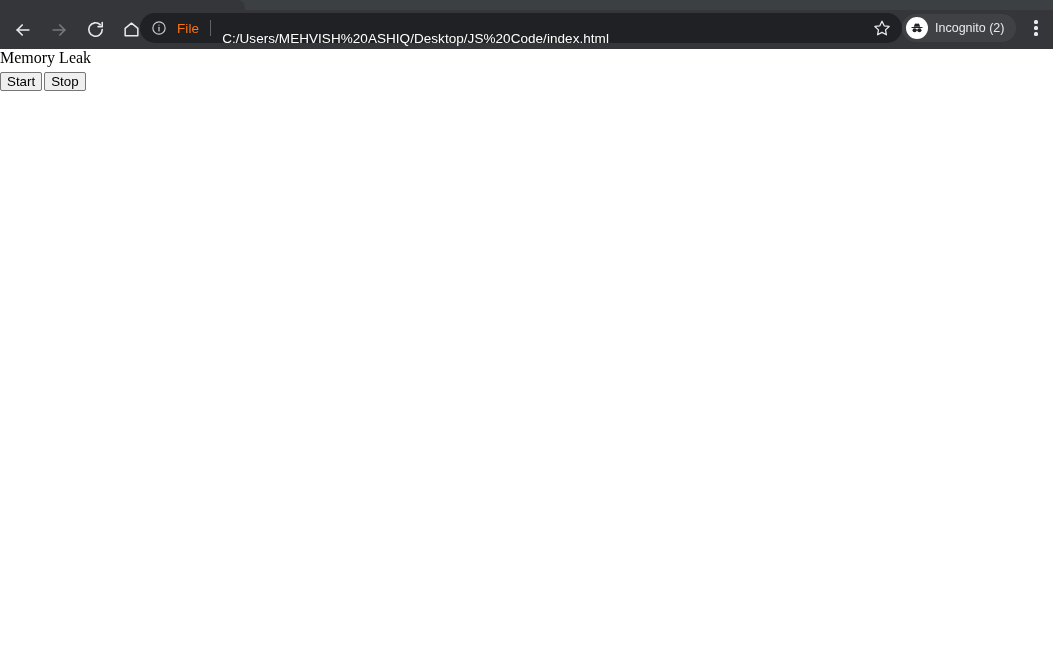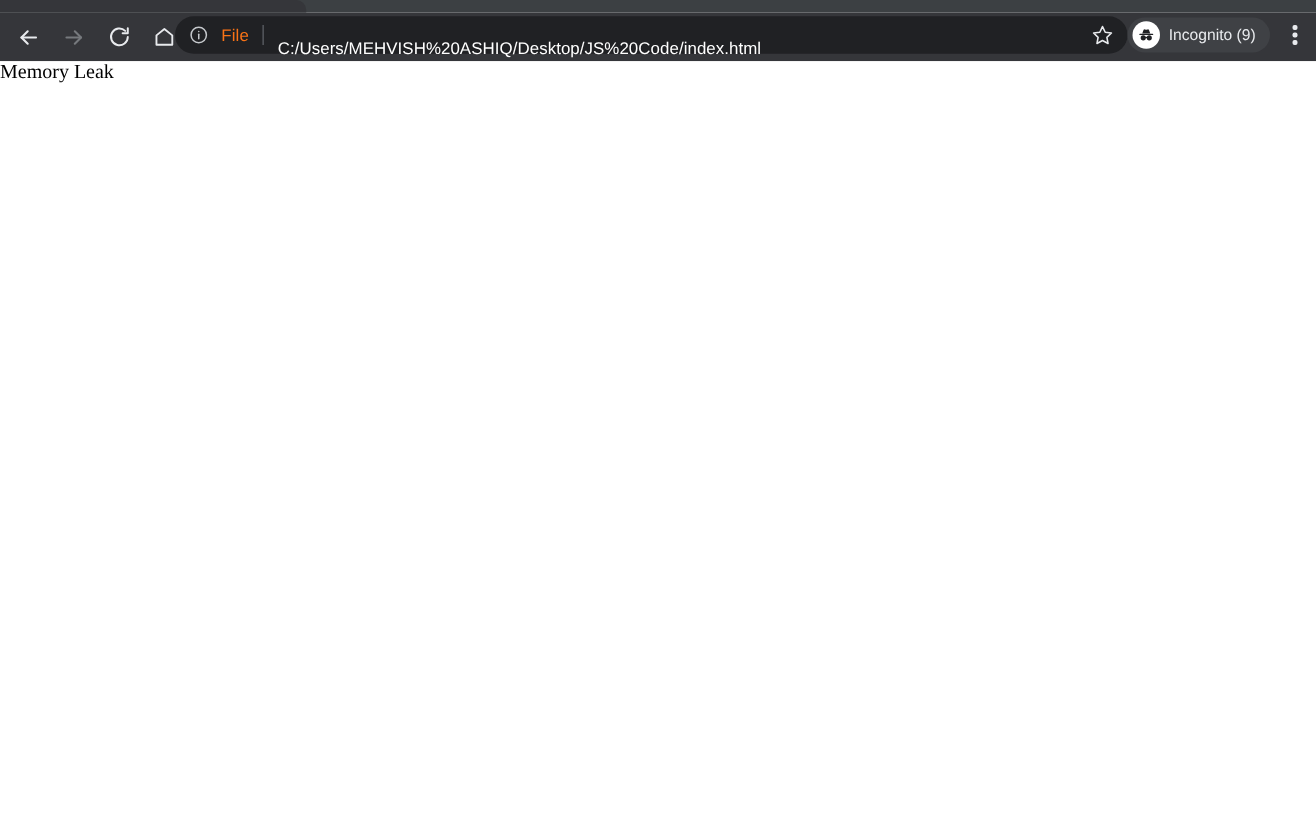--- a/index.html
+++ b/index.html
@@ -282,28 +282,31 @@
   <div class="incognito-pill">
     <span class="incognito-avatar">
       <svg width="16" height="16" viewBox="0 0 24 24">
         <path d="M7.2 10.2 8.6 6.2c0.25-0.72 0.95-1.1 1.66-0.92L12 5.75l1.74-0.47c0.71-0.18 1.41 0.2 1.66 0.92l1.4 4.0z" fill="#202124"></path>
         <rect x="3.6" y="10.4" width="16.8" height="1.7" rx="0.85" fill="#202124"></rect>
         <circle cx="8.4" cy="15.4" r="3.1" fill="#202124"></circle>
         <circle cx="15.6" cy="15.4" r="3.1" fill="#202124"></circle>
         <rect x="10.6" y="14.2" width="2.8" height="1.5" fill="#202124"></rect>
       </svg>
     </span>
-    <span class="incognito-label">Incognito (9)</span>
+    <span class="incognito-label">Incognito (2)</span>
   </div>
 
   <div class="menu-btn">
     <span class="menu-dot"></span>
     <span class="menu-dot"></span>
     <span class="menu-dot"></span>
   </div>
 
   <div class="page-content">
     <div class="page-inner">
       <div class="page-heading">Memory Leak</div>
+      <div class="button-row">
+        <button class="html-button">Start</button><button class="html-button">Stop</button>
+      </div>
     </div>
   </div>
 
 </div>
 
 </body></html>

